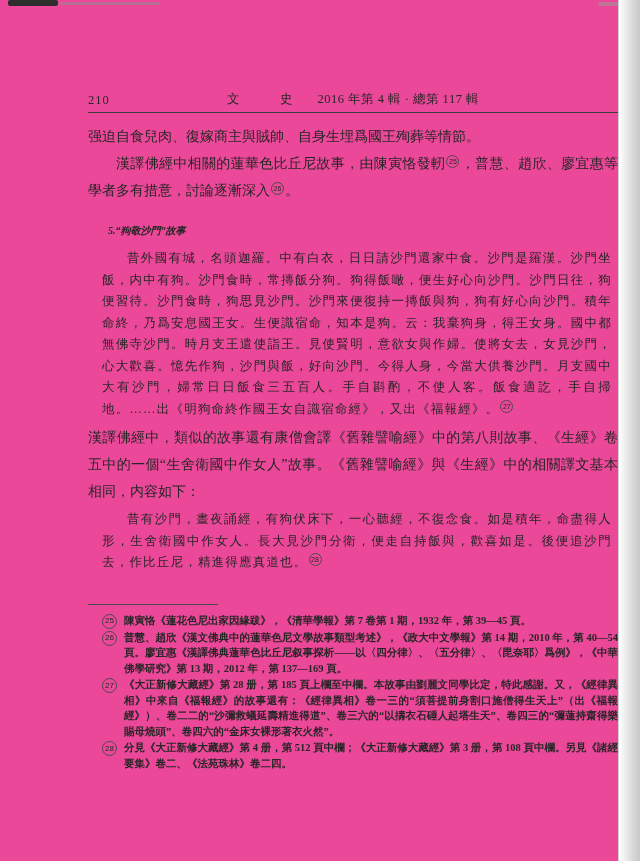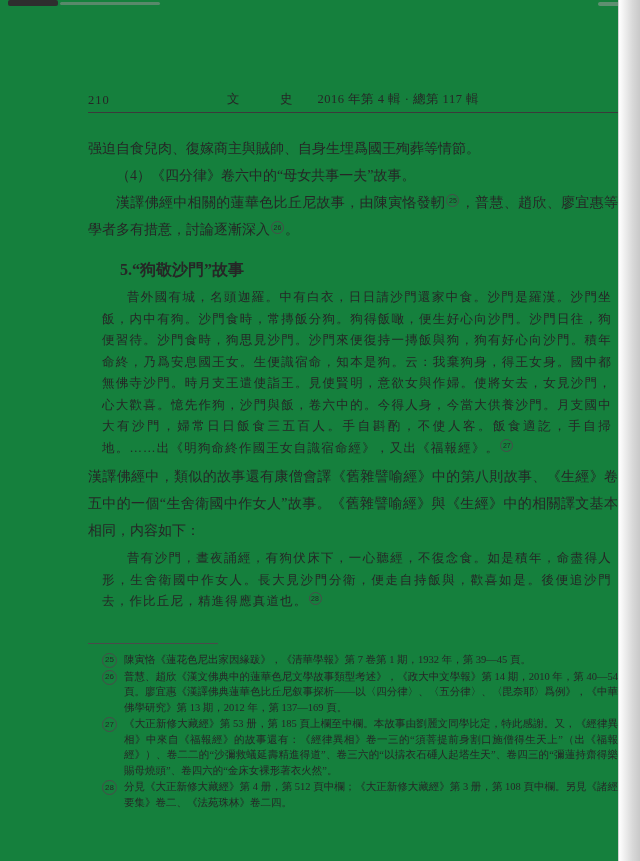--- a/index.html
+++ b/index.html
@@ -1,21 +1,21 @@
 <!DOCTYPE html>
 <html><head>
 <meta charset="utf-8">
 <style>
   html, body { margin: 0; padding: 0; background: #e8e8e8; }
   .page {
     position: relative;
     width: 640px;
     height: 861px;
     margin: 0 auto;
-    background: #15803d;
+    background: #ec4899;
     overflow: hidden;
     font-family: "Liberation Serif", "DejaVu Serif", serif;
     color: #262626;
   }
   
   .scan-edge-right {
     position: absolute; top: 0; right: 0; width: 21px; height: 100%;
     background: linear-gradient(to right, #ffffff 0%, #ededed 30%, #d8d8d8 65%, #c9c9c9 100%);
     border-left: 1px solid #d2d2d2;
   }
@@ -26,26 +26,26 @@
   .content { position: absolute; left: 88px; top: 0; width: 530px; }
 
   
   .header-row { position: relative; padding-top: 90px; height: 18px; font-size: 12.5px; }
   .page-number { position: absolute; left: 0; bottom: 0; letter-spacing: 1px; }
   .header-center { position: absolute; left: 0; right: 0; bottom: 0; text-align: center; letter-spacing: .5px; white-space: nowrap; }
   .journal-title { letter-spacing: 14px; margin-right: 11px; }
   .header-rule { border-bottom: 1.5px solid #3a3a3a; margin-top: 4px; }
 
   
-  .body-block { margin-top: 22px; }
+  .body-block { margin-top: 10px; }
   p.para { margin: 0; font-size: 14px; line-height: 27px; text-align: justify; }
   .indent { text-indent: 2em; }
   .section-heading {
-    margin: 13px 0 0 0; font-size: 16px; line-height: 27px;
-    font-weight: bold; text-indent: 2em;
+    margin: 13px 0 0 0; font-size: 10px; line-height: 27px;
+    font-weight: bold; text-indent: 2em; font-style: italic;
   }
   .quote {
     margin: 4px 6px 4px 14px; width: 510px;
     font-size: 12.5px; line-height: 21.5px; letter-spacing: 1.2px;
     text-align: justify; text-indent: 2em;
   }
 
   
   .fnref {
     display: inline-flex; align-items: center; justify-content: center;
@@ -59,21 +59,21 @@
   .fn-sep { width: 130px; border-top: 1.3px solid #4a4a4a; margin-top: 30px; }
   .footnotes { margin-top: 8px; font-size: 10.5px; line-height: 15.5px; }
   .footnote { display: flex; align-items: flex-start; margin-bottom: 1px; }
   .fn-marker {
     flex: 0 0 13px; height: 13px; margin: 1px 7px 0 14px;
     display: inline-flex; align-items: center; justify-content: center;
     border: 1px solid #4a4a4a; border-radius: 50%;
     font-size: 8px; line-height: 1;
     font-family: "Liberation Sans", sans-serif;
   }
-  .fn-text { flex: 1; text-align: justify; }
+  .fn-text { flex: 1; text-align: justify; font-weight: bold; }
 </style>
 </head>
 <body>
 
 <div class="page">
 
   <div class="scan-mark-tl1"></div>
   <div class="scan-mark-tl2"></div>
   <div class="scan-mark-tr"></div>
   <div class="scan-edge-right"></div>
@@ -85,28 +85,27 @@
       <span class="header-center">
         <span class="journal-title">文　史</span><span>2016 年第 4 輯 · 總第 117 輯</span>
       </span>
     </div>
     <div class="header-rule"></div>
 
     <div class="body-block">
 
       <p class="para">强迫自食兒肉、復嫁商主與賊帥、自身生埋爲國王殉葬等情節。</p>
 
-      <p class="para indent">（4）《四分律》卷六中的“母女共事一夫”故事。</p>
 
       <p class="para indent"><span>漢譯佛經中相關的蓮華色比丘尼故事，由陳寅恪發軔</span><span class="fnref">25</span><span>，普慧、趙欣、廖宜惠等學者多有措意，討論逐漸深入</span><span class="fnref">26</span><span>。</span></p>
 
       <p class="section-heading">5.“狗敬沙門”故事</p>
 
 
-      <p class="quote"><span>昔外國有城，名頭迦羅。中有白衣，日日請沙門還家中食。沙門是羅漢。沙門坐飯，内中有狗。沙門食時，常摶飯分狗。狗得飯噉，便生好心向沙門。沙門日往，狗便習待。沙門食時，狗思見沙門。沙門來便復持一摶飯與狗，狗有好心向沙門。積年命終，乃爲安息國王女。生便識宿命，知本是狗。云：我棄狗身，得王女身。國中都無佛寺沙門。時月支王遣使詣王。見使賢明，意欲女與作婦。使將女去，女見沙門，心大歡喜。憶先作狗，沙門與飯，卷六中的。今得人身，今當大供養沙門。月支國中大有沙門，婦常日日飯食三五百人。手自斟酌，不使人客。飯食適訖，手自掃地。……出《明狗命終作國王女自識宿命經》，又出《福報經》。</span><span class="fnref">27</span></p>
+      <p class="quote"><span>昔外國有城，名頭迦羅。中有白衣，日日請沙門還家中食。沙門是羅漢。沙門坐飯，内中有狗。沙門食時，常摶飯分狗。狗得飯噉，便生好心向沙門。沙門日往，狗便習待。沙門食時，狗思見沙門。沙門來便復持一摶飯與狗，狗有好心向沙門。積年命終，乃爲安息國王女。生便識宿命，知本是狗。云：我棄狗身，得王女身。國中都無佛寺沙門。時月支王遣使詣王。見使賢明，意欲女與作婦。使將女去，女見沙門，心大歡喜。憶先作狗，沙門與飯，好向沙門。今得人身，今當大供養沙門。月支國中大有沙門，婦常日日飯食三五百人。手自斟酌，不使人客。飯食適訖，手自掃地。……出《明狗命終作國王女自識宿命經》，又出《福報經》。</span><span class="fnref">27</span></p>
 
       <p class="para">漢譯佛經中，類似的故事還有康僧會譯《舊雜譬喻經》中的第八則故事、《生經》卷五中的一個“生舍衛國中作女人”故事。《舊雜譬喻經》與《生經》中的相關譯文基本相同，内容如下：</p>
 
       <p class="quote"><span>昔有沙門，晝夜誦經，有狗伏床下，一心聽經，不復念食。如是積年，命盡得人形，生舍衛國中作女人。長大見沙門分衛，便走自持飯與，歡喜如是。後便追沙門去，作比丘尼，精進得應真道也。</span><span class="fnref">28</span></p>
 
     </div>
 
     <div class="fn-sep"></div>
 
     <div class="footnotes">
@@ -116,21 +115,21 @@
         <span class="fn-text">陳寅恪《蓮花色尼出家因緣跋》，《清華學報》第 7 卷第 1 期，1932 年，第 39—45 頁。</span>
       </div>
 
       <div class="footnote">
         <span class="fn-marker">26</span>
         <span class="fn-text">普慧、趙欣《漢文佛典中的蓮華色尼文學故事類型考述》，《政大中文學報》第 14 期，2010 年，第 40—54 頁。廖宜惠《漢譯佛典蓮華色比丘尼叙事探析——以〈四分律〉、〈五分律〉、〈毘奈耶〉爲例》，《中華佛學研究》第 13 期，2012 年，第 137—169 頁。</span>
       </div>
 
       <div class="footnote">
         <span class="fn-marker">27</span>
-        <span class="fn-text">《大正新修大藏經》第 53 册，第 185 頁上欄至中欄。本故事由劉麗文同學比定，特此感謝。又，《經律異相》中來自《福報經》的故事還有：《經律異相》卷一三的“須菩提前身割口施僧得生天上”（出《福報經》）、卷二二的“沙彌救蟻延壽精進得道”、卷三六的“以擣衣石硾人起塔生天”、卷四三的“彌蓮持齋得樂賜母燒頭”、卷四六的“金床女裸形著衣火然”。</span>
+        <span class="fn-text">《大正新修大藏經》第 28 册，第 185 頁上欄至中欄。本故事由劉麗文同學比定，特此感謝。又，《經律異相》中來自《福報經》的故事還有：《經律異相》卷一三的“須菩提前身割口施僧得生天上”（出《福報經》）、卷二二的“沙彌救蟻延壽精進得道”、卷三六的“以擣衣石硾人起塔生天”、卷四三的“彌蓮持齋得樂賜母燒頭”、卷四六的“金床女裸形著衣火然”。</span>
       </div>
 
       <div class="footnote">
         <span class="fn-marker">28</span>
         <span class="fn-text">分見《大正新修大藏經》第 4 册，第 512 頁中欄；《大正新修大藏經》第 3 册，第 108 頁中欄。另見《諸經要集》卷二、《法苑珠林》卷二四。</span>
       </div>
 
     </div>
 
   </div>

